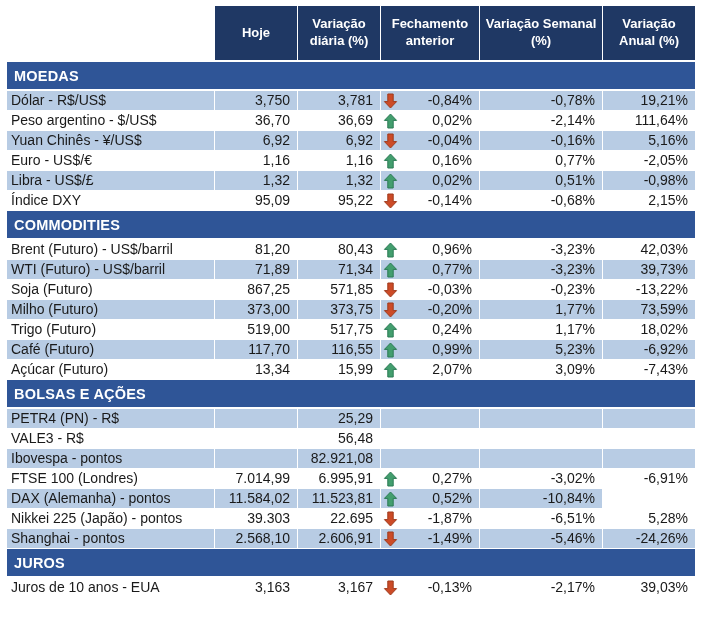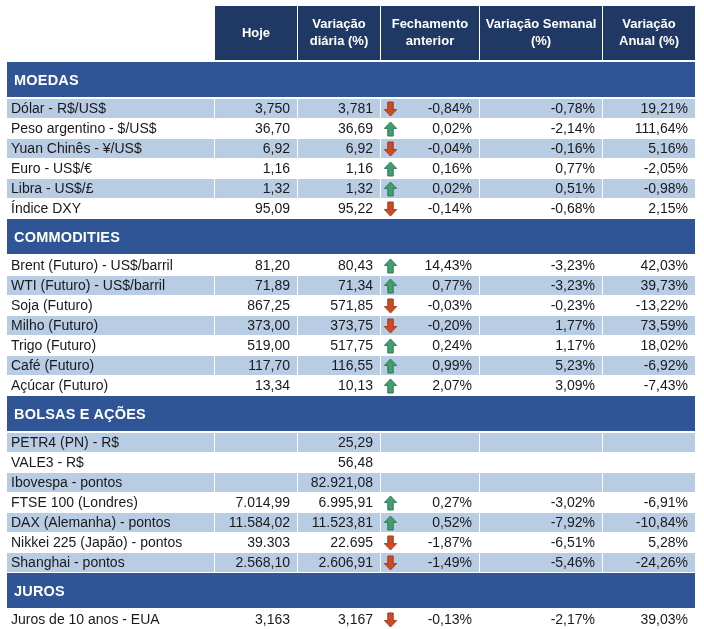--- a/index.html
+++ b/index.html
@@ -11,21 +11,21 @@
   .sheet{padding:6px 0 0 7px;width:688px;}
   .grid{display:grid;grid-template-columns:207px 82px 82px 98px 122px 92px;column-gap:1px;}
   .header-row{height:54px;margin-bottom:2px;}
   .corner{background:transparent;}
   .hcell{
     background:var(--header-bg,#1F3864);color:#fff;font-weight:bold;
     font-size:13px;line-height:1.3;display:flex;align-items:center;justify-content:center;
     text-align:center;padding:0 2px;box-sizing:border-box;
   }
   .band{
-    height:35px;margin-bottom:2px;background:var(--band-bg,#2F5597);color:#fff;
+    height:27px;margin-bottom:2px;background:var(--band-bg,#2F5597);color:#fff;
     font-weight:bold;font-size:14.5px;display:flex;align-items:center;
     padding-left:7px;box-sizing:border-box;letter-spacing:.2px;
   }
   .row{height:19px;margin-bottom:1px;}
   .row .cell{background:var(--row-bg,#ffffff);}
   .row.alt .cell{background:var(--row-alt-bg,#B8CCE4);}
   .cell{font-size:14px;line-height:19px;overflow:hidden;white-space:nowrap;box-sizing:border-box;}
   .cell.label{padding-left:4px;}
   .cell.num{text-align:right;padding-right:7px;}
   .cell.daily{display:flex;align-items:flex-start;}
@@ -144,21 +144,21 @@
       <div class="grid row">
         <div class="cell label">Brent (Futuro) - US$/barril</div>
         <div class="cell num">81,20</div>
         <div class="cell num">80,43</div>
         <div class="cell daily">
           <span class="arrow">
             <svg width="15" height="16" viewBox="0 0 15 16">
               <path d="M7.5 1 L13.6 7.4 L10.2 7.4 L10.2 15 L4.8 15 L4.8 7.4 L1.4 7.4 Z" fill="#439E6E" stroke="#2B7A55" stroke-width="1"></path>
             </svg>
           </span>
-          <span class="val">14,43%</span>
+          <span class="val">0,96%</span>
         </div>
         <div class="cell num">-3,23%</div>
         <div class="cell num">42,03%</div>
       </div>
       <div class="grid row alt">
         <div class="cell label">WTI (Futuro) - US$/barril</div>
         <div class="cell num">71,89</div>
         <div class="cell num">71,34</div>
         <div class="cell daily">
           <span class="arrow">
@@ -227,21 +227,21 @@
             </svg>
           </span>
           <span class="val">0,99%</span>
         </div>
         <div class="cell num">5,23%</div>
         <div class="cell num">-6,92%</div>
       </div>
       <div class="grid row">
         <div class="cell label">Açúcar (Futuro)</div>
         <div class="cell num">13,34</div>
-        <div class="cell num">10,13</div>
+        <div class="cell num">15,99</div>
         <div class="cell daily">
           <span class="arrow">
             <svg width="15" height="16" viewBox="0 0 15 16">
               <path d="M7.5 1 L13.6 7.4 L10.2 7.4 L10.2 15 L4.8 15 L4.8 7.4 L1.4 7.4 Z" fill="#439E6E" stroke="#2B7A55" stroke-width="1"></path>
             </svg>
           </span>
           <span class="val">2,07%</span>
         </div>
         <div class="cell num">3,09%</div>
         <div class="cell num">-7,43%</div>
@@ -297,21 +297,20 @@
         <div class="cell num">11.584,02</div>
         <div class="cell num">11.523,81</div>
         <div class="cell daily">
           <span class="arrow">
             <svg width="15" height="16" viewBox="0 0 15 16">
               <path d="M7.5 1 L13.6 7.4 L10.2 7.4 L10.2 15 L4.8 15 L4.8 7.4 L1.4 7.4 Z" fill="#439E6E" stroke="#2B7A55" stroke-width="1"></path>
             </svg>
           </span>
           <span class="val">0,52%</span>
         </div>
-        <div class="cell num">-7,92%</div>
         <div class="cell num">-10,84%</div>
       </div>
       <div class="grid row">
         <div class="cell label">Nikkei 225 (Japão) - pontos</div>
         <div class="cell num">39.303</div>
         <div class="cell num">22.695</div>
         <div class="cell daily">
           <span class="arrow">
             <svg width="15" height="16" viewBox="0 0 15 16">
               <path d="M7.5 15 L13.6 8.6 L10.2 8.6 L10.2 1 L4.8 1 L4.8 8.6 L1.4 8.6 Z" fill="#CC4B27" stroke="#9E3A1C" stroke-width="1"></path>

